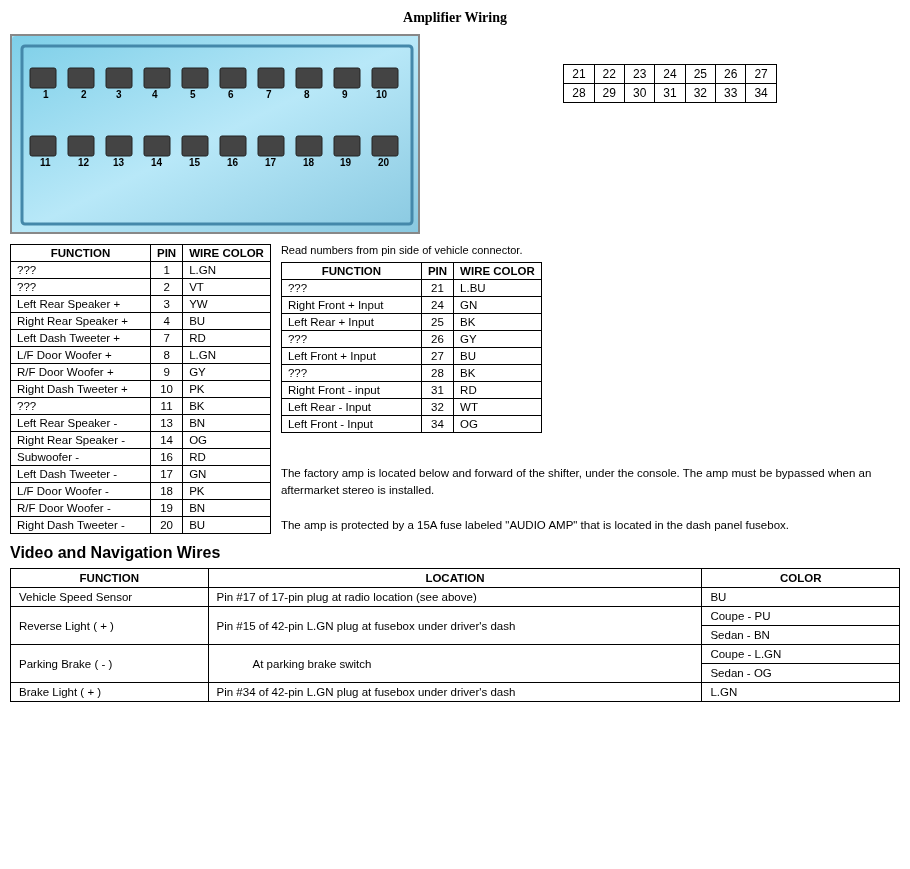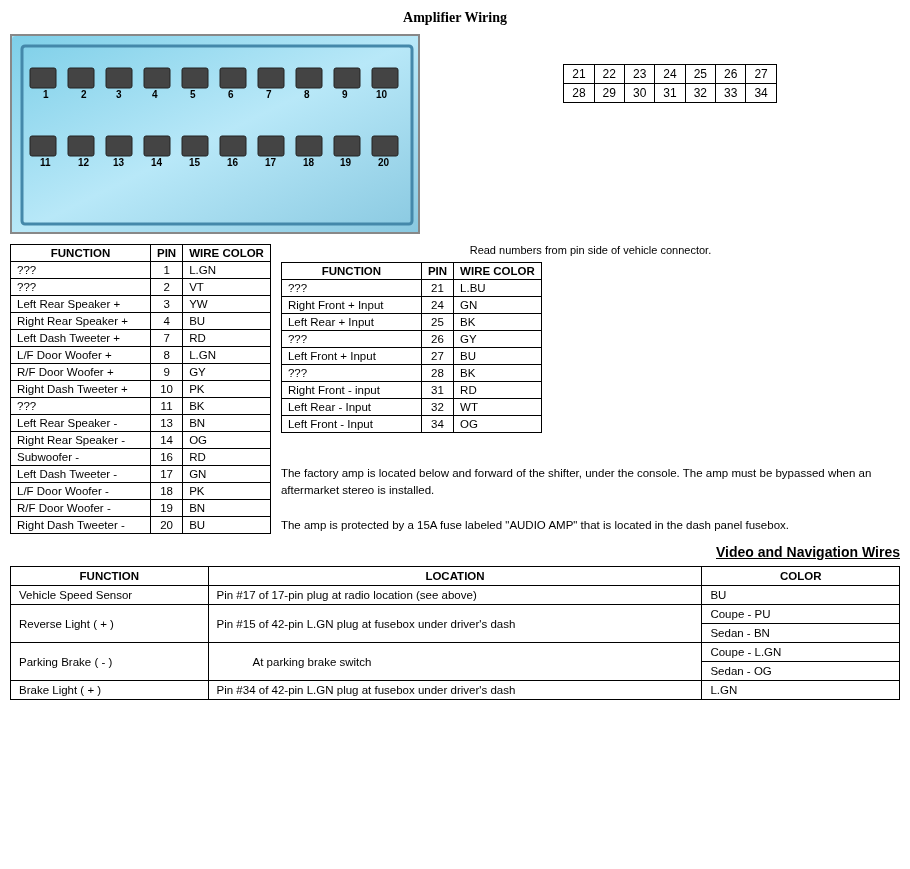--- a/index.html
+++ b/index.html
@@ -49,21 +49,20 @@
       border: 1px solid #000;
       padding: 2px 8px;
       text-align: center;
       font-size: 12px;
       min-width: 28px;
     }
     .read-note {
       font-size: 11px;
       margin-bottom: 6px;
       color: #000;
-      text-align: center;
     }
     .tables-section {
       display: flex;
       gap: 10px;
       margin-bottom: 10px;
     }
     .wiring-table {
       border-collapse: collapse;
       flex: 1;
     }
@@ -93,25 +92,24 @@
     }
     .right-table-wrapper {
       flex: 1;
     }
     .notes-section {
       font-size: 11.5px;
       margin-top: 6px;
       line-height: 1.5;
     }
     h3 {
-      text-align: right;
-      font-size: 14px;
+      text-align: left;
+      font-size: 16px;
       font-weight: bold;
       margin: 10px 0 6px;
-      text-decoration: underline;
     }
     .nav-table {
       border-collapse: collapse;
       width: 100%;
     }
     .nav-table th, .nav-table td {
       border: 1px solid #000;
       padding: 3px 8px;
       font-size: 11.5px;
       vertical-align: middle;

